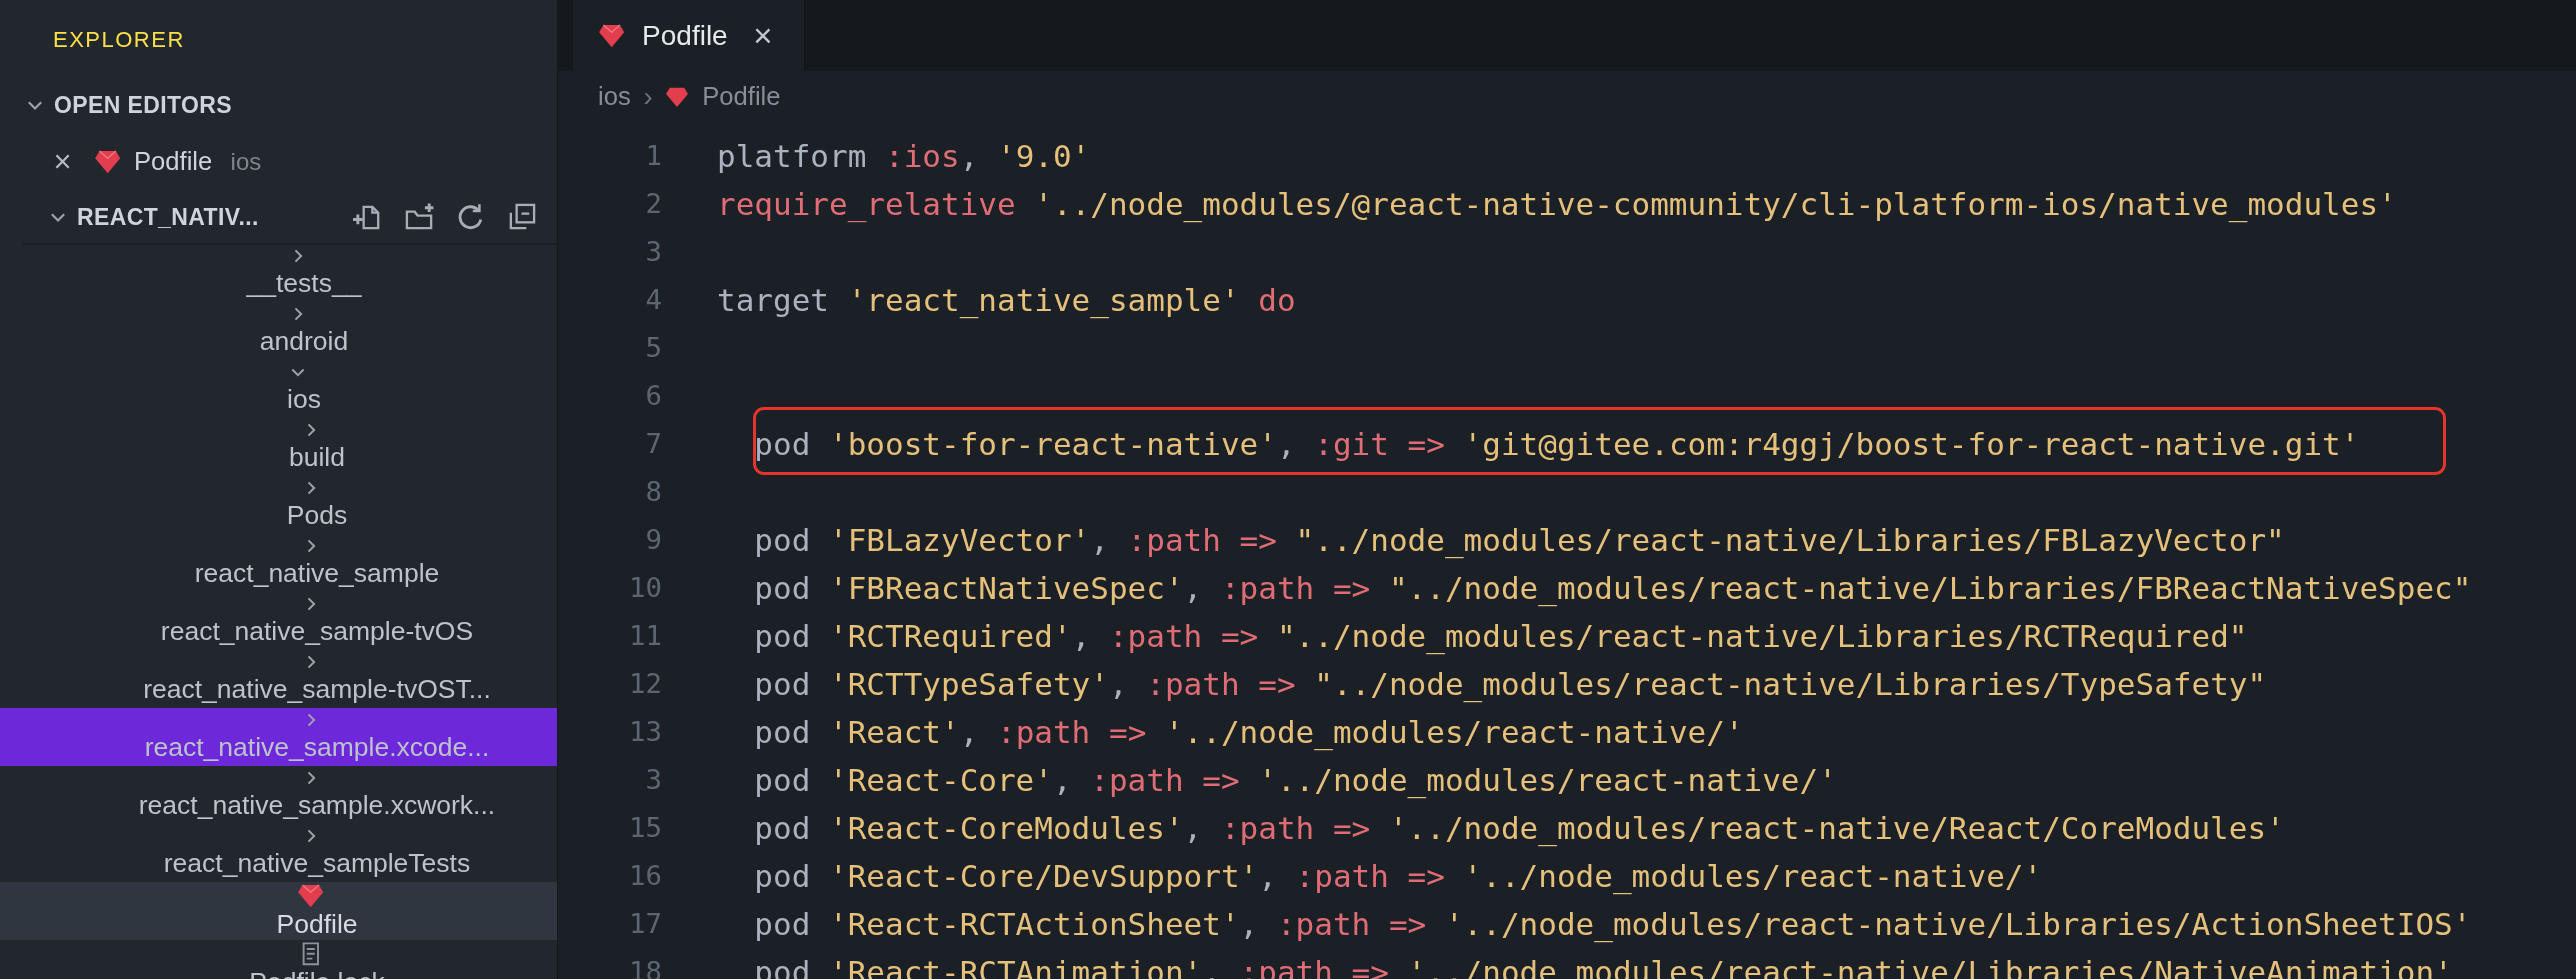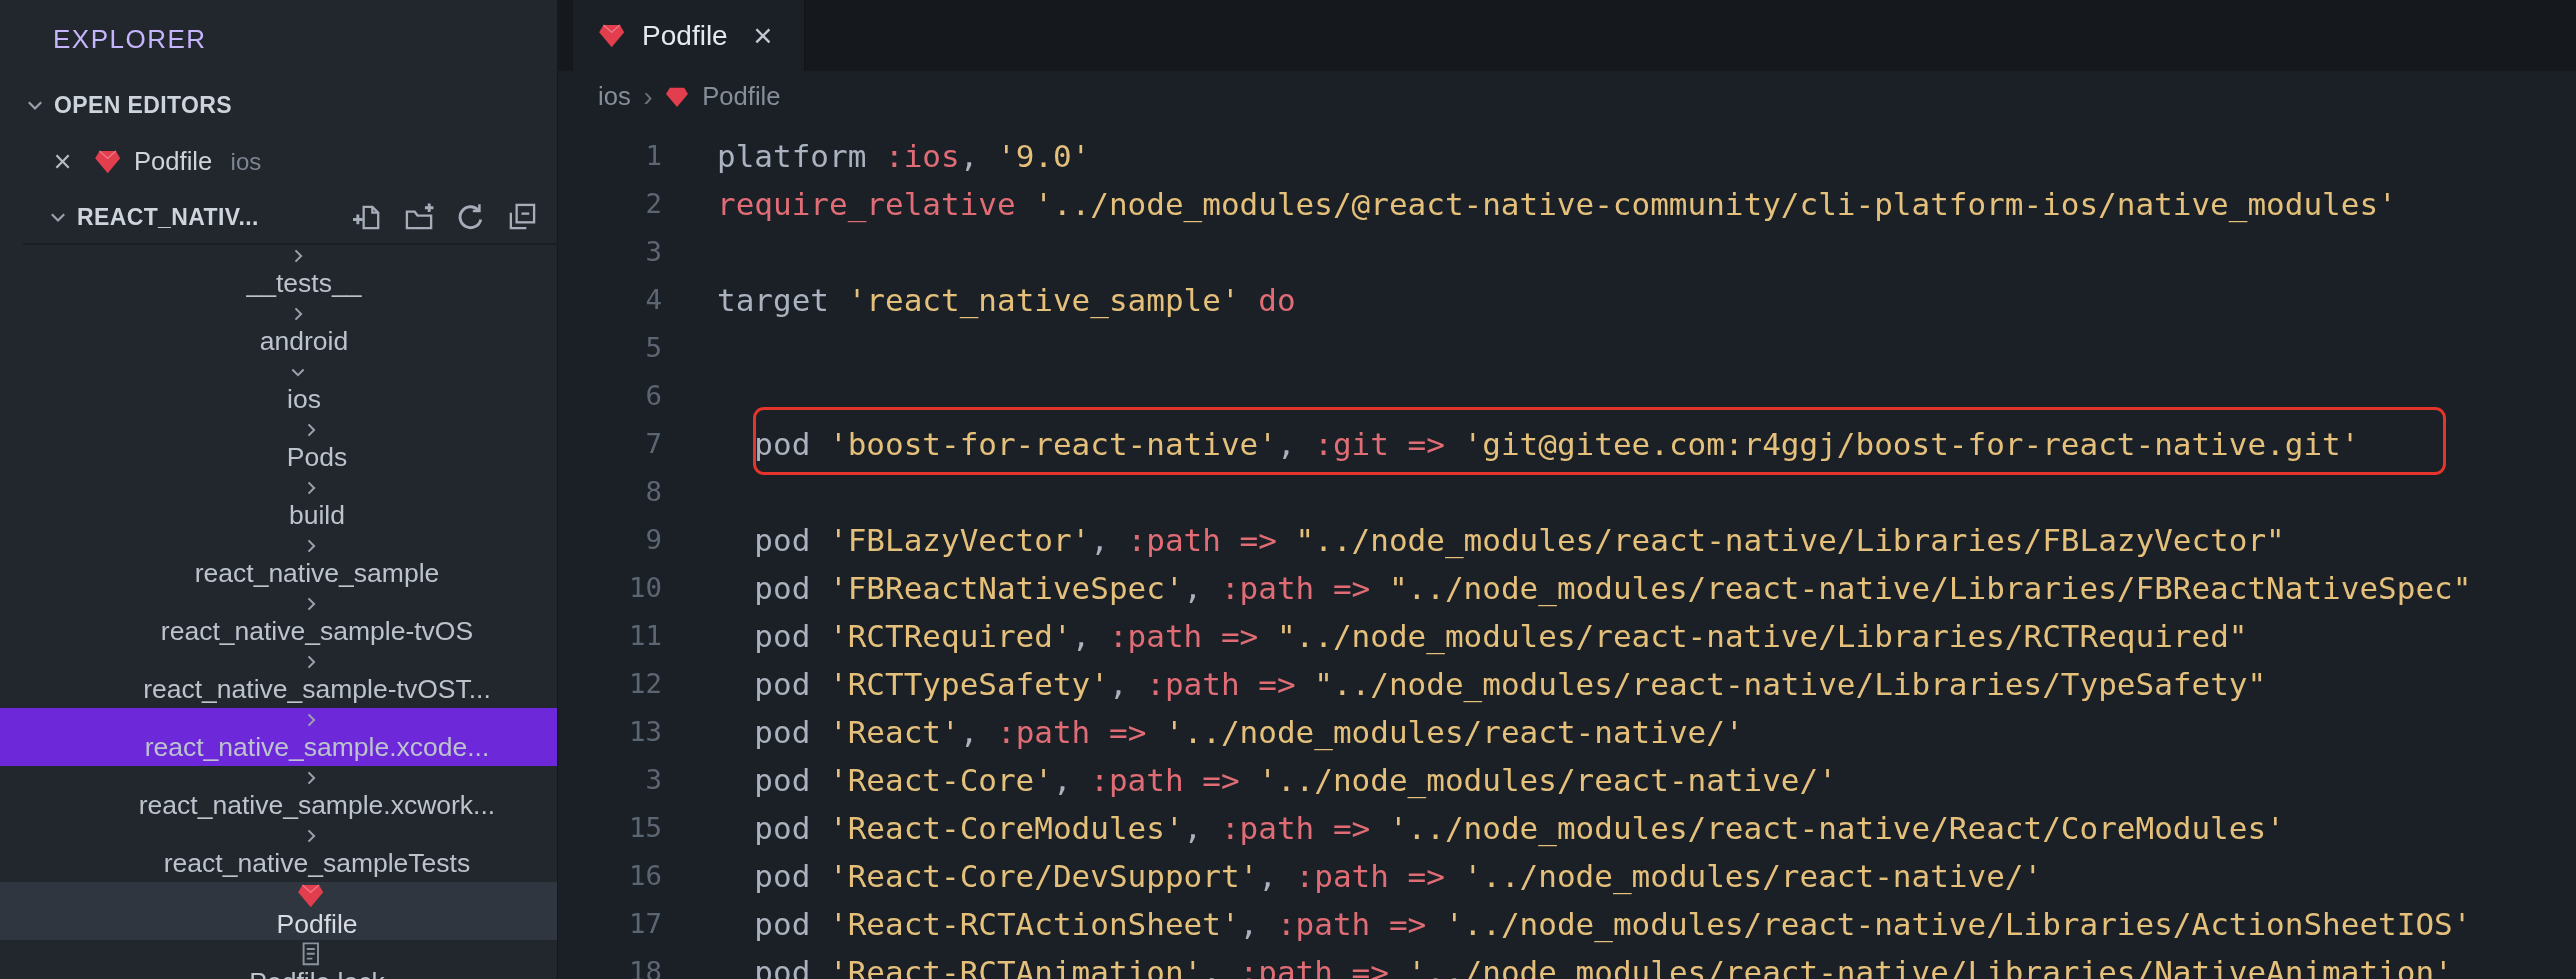--- a/index.html
+++ b/index.html
@@ -16,21 +16,21 @@
   .sidebar {
     width:558px; height:980px; flex:none;
     background:#22272e;
     border-right:1.8px solid #15181d;
     display:flex; flex-direction:column;
     overflow:hidden;
   }
   .explorer-title {
     height:79px; display:flex; align-items:center;
     padding-left:53px;
-    font-size:26px; letter-spacing:1.5px; color:#c4b5fd;
+    font-size:22px; letter-spacing:1.5px; color:#fde047;
   }
   .section-header {
     height:53px; display:flex; align-items:center;
     padding-left:21px;
     font-size:23px; font-weight:bold; color:#ced4dc;
     letter-spacing:0.4px;
     background:#22272e;
   }
   .section-header .chev { width:27.4px; height:27.4px; display:flex; align-items:center; justify-content:center; margin-right:5.5px; }
   .section-header.workspace { box-shadow:0 -0.9px 0 #1a1e24 inset, 0 0.9px 0 #1a1e24;margin-left:23px; }
@@ -200,29 +200,29 @@
           </svg>
         </span>
         <span>ios</span>
       </div>
       <div class="tree-row lv2">
         <span class="twisty">
           <svg viewBox="0 0 16 16" width="20" height="20" fill="none" stroke="#9aa2ad" stroke-width="1.6">
             <path d="M6 3.5L10.5 8 6 12.5"></path>
           </svg>
         </span>
+        <span>build</span>
+      </div>
+      <div class="tree-row lv2">
+        <span class="twisty">
+          <svg viewBox="0 0 16 16" width="20" height="20" fill="none" stroke="#9aa2ad" stroke-width="1.6">
+            <path d="M6 3.5L10.5 8 6 12.5"></path>
+          </svg>
+        </span>
         <span>Pods</span>
-      </div>
-      <div class="tree-row lv2">
-        <span class="twisty">
-          <svg viewBox="0 0 16 16" width="20" height="20" fill="none" stroke="#9aa2ad" stroke-width="1.6">
-            <path d="M6 3.5L10.5 8 6 12.5"></path>
-          </svg>
-        </span>
-        <span>build</span>
       </div>
       <div class="tree-row lv2">
         <span class="twisty">
           <svg viewBox="0 0 16 16" width="20" height="20" fill="none" stroke="#9aa2ad" stroke-width="1.6">
             <path d="M6 3.5L10.5 8 6 12.5"></path>
           </svg>
         </span>
         <span>react_native_sample</span>
       </div>
       <div class="tree-row lv2">

